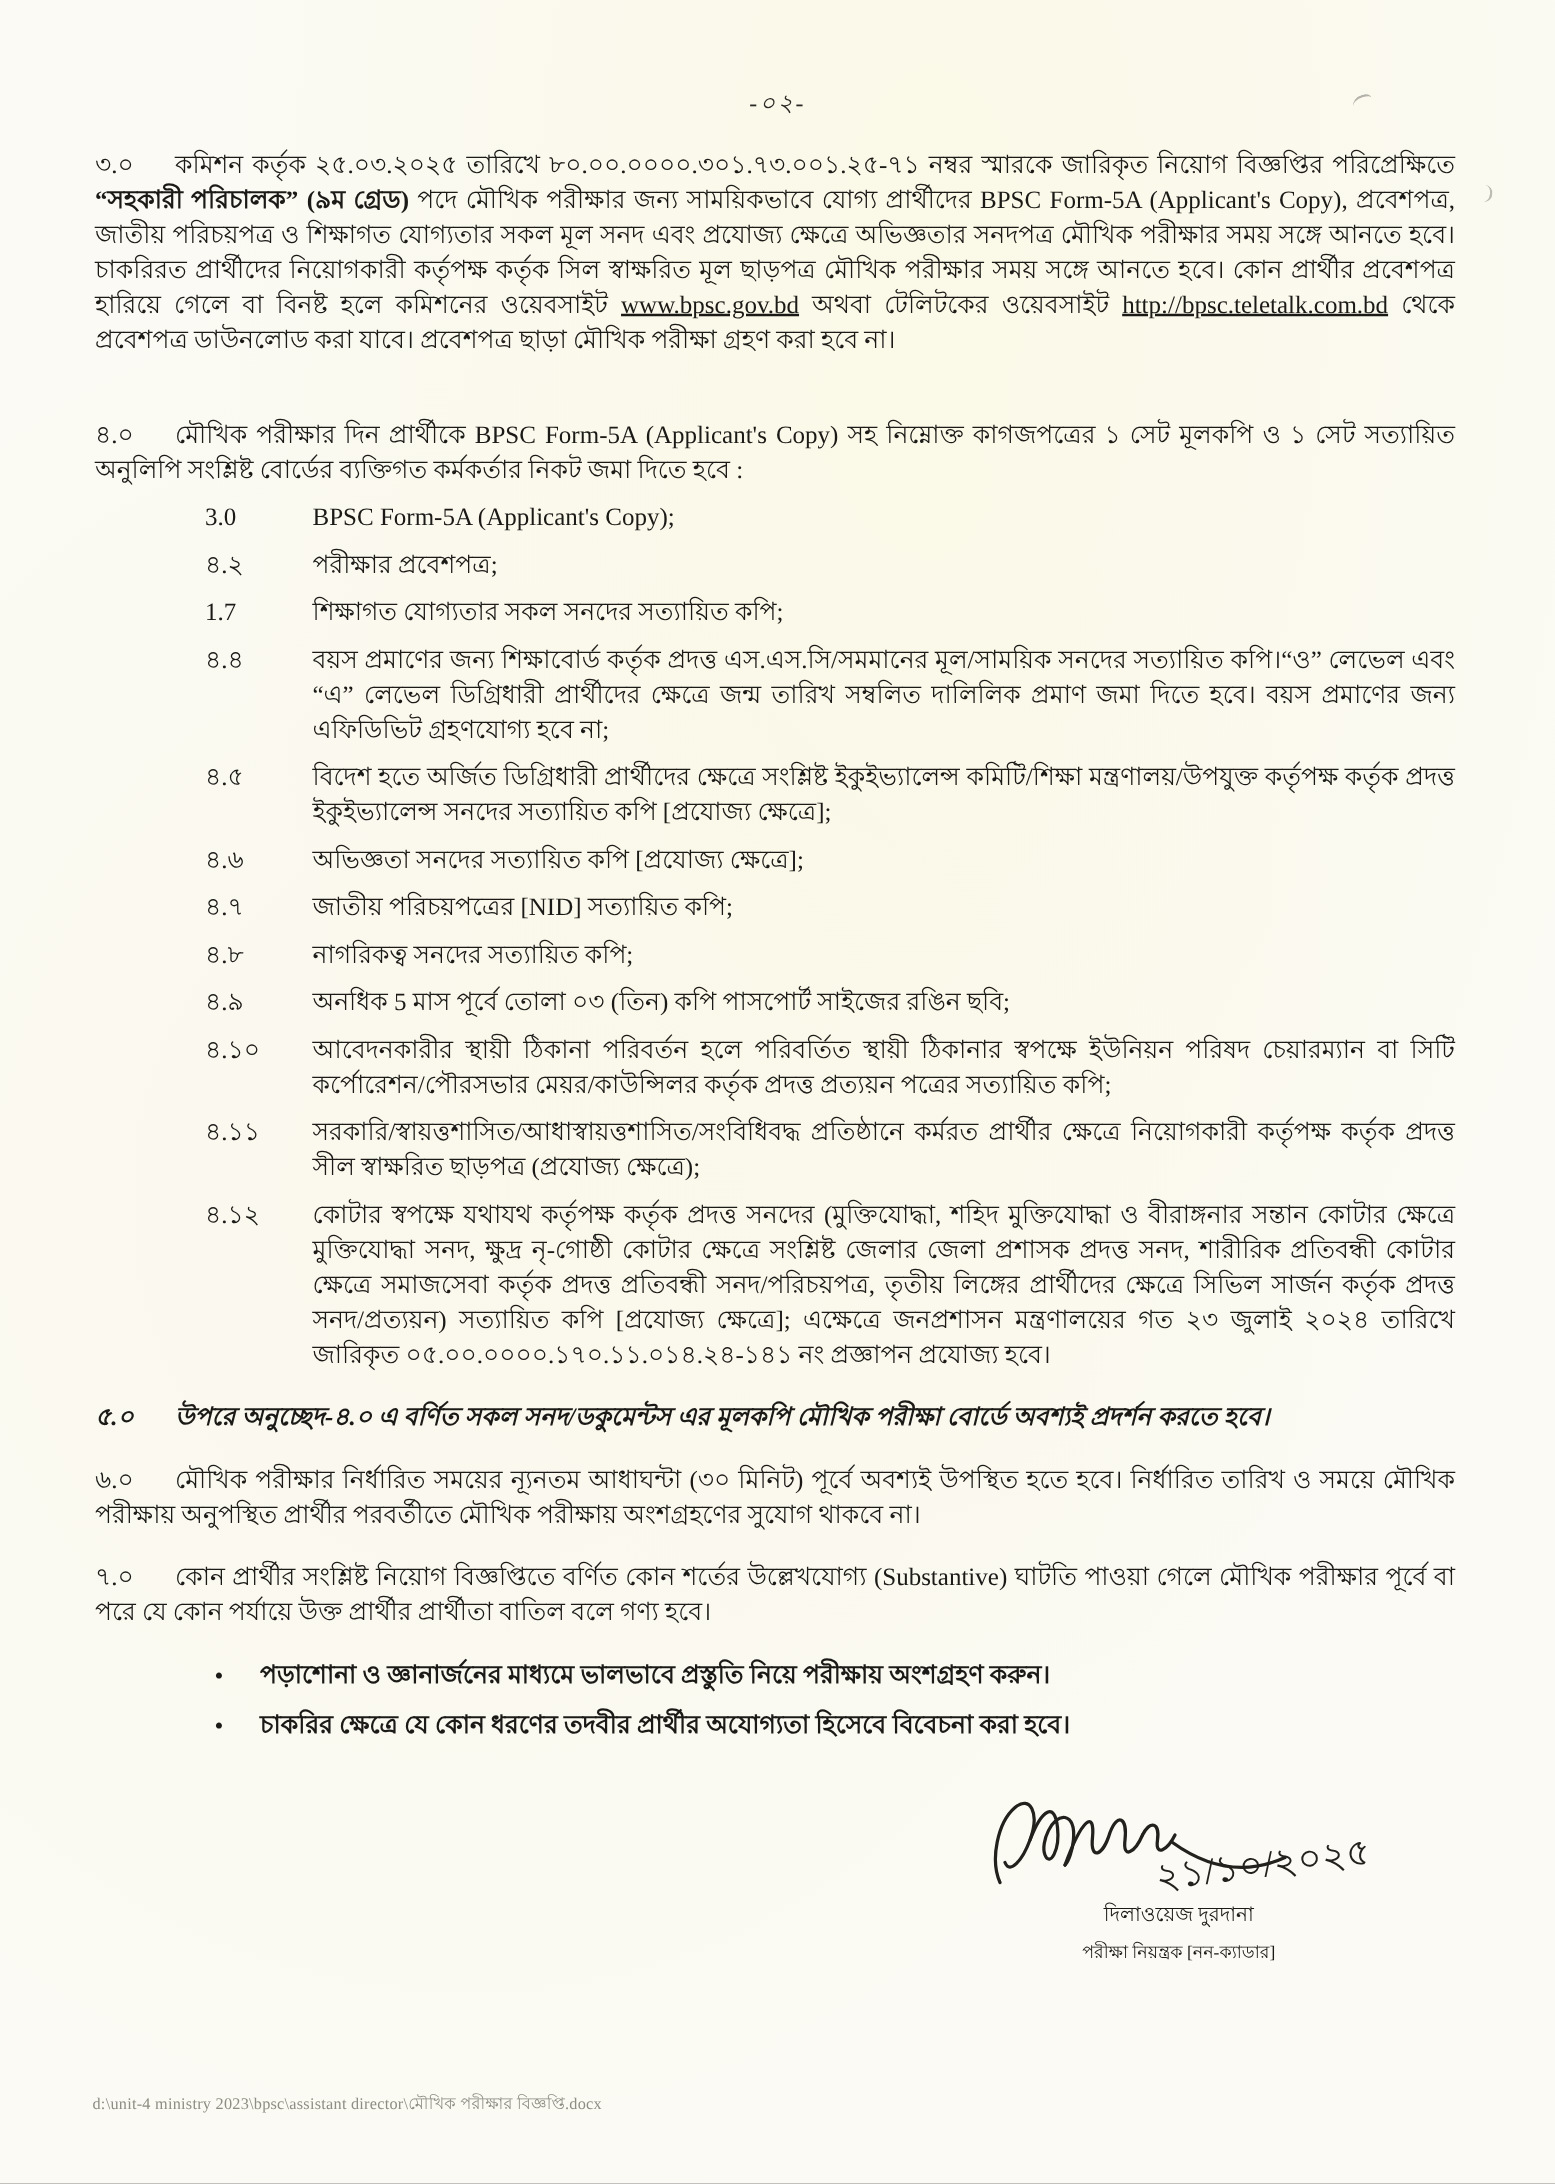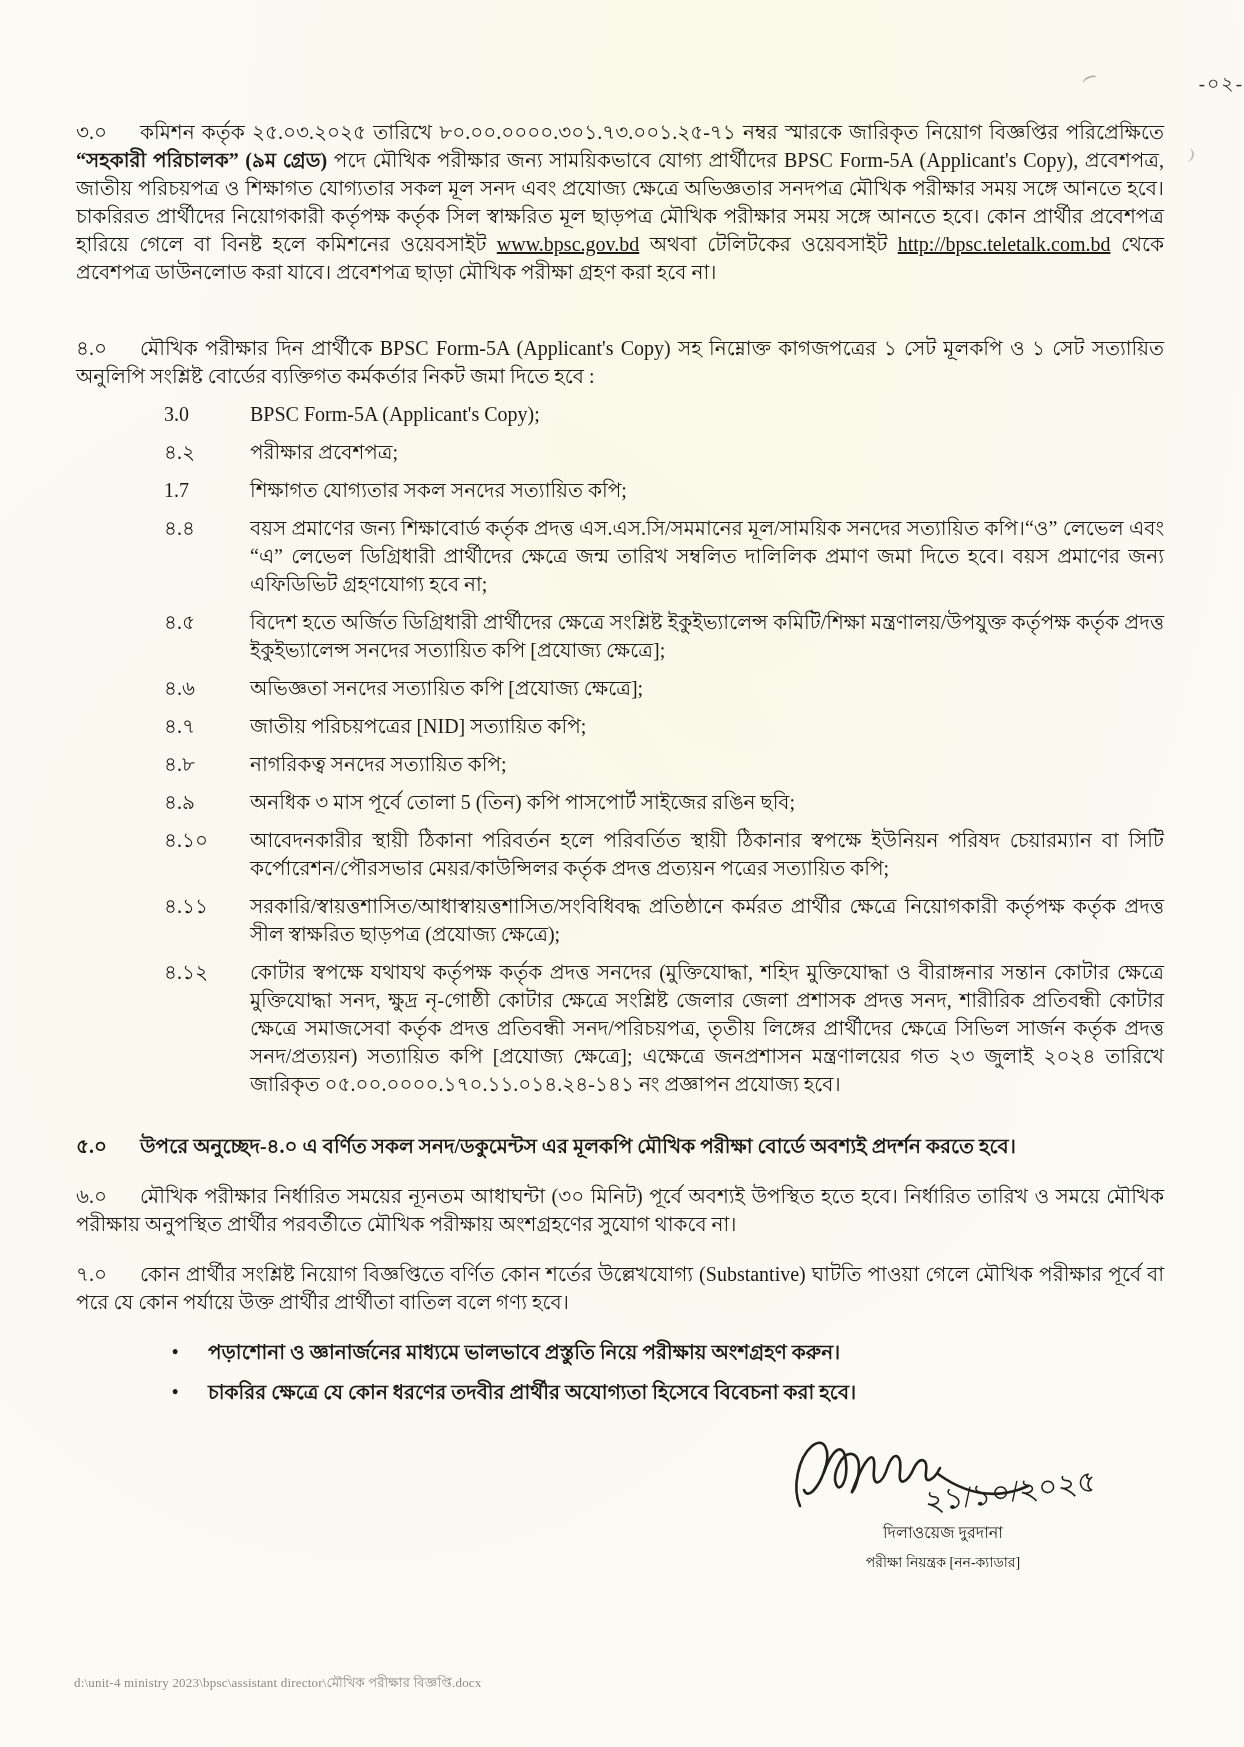--- a/index.html
+++ b/index.html
@@ -11,30 +11,30 @@
     background-image:
       radial-gradient(ellipse at 60% 12%, rgba(250,246,205,0.35), rgba(250,246,205,0) 55%),
       radial-gradient(ellipse at 30% 55%, rgba(248,244,215,0.25), rgba(248,244,215,0) 60%);
     color:#1b1a17;
     font-family:"Liberation Serif","DejaVu Serif",serif;
     font-size:20px;line-height:28px;
     overflow:hidden;
   }
   .content{position:absolute;top:118px;left:76px;right:80px;}
   .page-number{
-    position:absolute;top:70px;left:0;right:0;text-align:right;
-    font-size:19px;letter-spacing:2px;color:#2a2925;
+    position:absolute;top:70px;left:0;right:0;text-align:center;
+    font-size:19px;letter-spacing:2px;color:#2a2925;font-style:italic;
   }
   .para{text-align:justify;}
   .pnum{display:inline-block;min-width:64px;}
   .p4{margin-top:48px;}
   .sub{display:flex;margin:10px 0 0 88px;}
   .sub .snum{width:86px;flex:none;}
   .sub .sbody{flex:1;text-align:justify;}
-  .p5{margin-top:34px;}
+  .p5{margin-top:22px;font-style:italic;}
   .p6,.p7{margin-top:22px;}
   .b{font-weight:bold;}
   .u{text-decoration:underline;}
   .bullets{margin:22px 0 0 96px;}
   .bullet{display:flex;font-weight:bold;margin-top:12px;}
   .bullet .dot{width:36px;flex:none;font-size:18px;}
   .sig-block{position:absolute;top:1428px;right:96px;width:410px;text-align:center;}
   .sig-scribble{display:block;margin:0 auto -10px auto;}
   .sig-name{font-size:16px;line-height:30px;}
   .sig-title{font-size:14px;line-height:30px;}
@@ -96,21 +96,21 @@
     <div class="sub">
       <span class="snum">৪.৭</span>
       <span class="sbody">জাতীয় পরিচয়পত্রের [NID] সত্যায়িত কপি;</span>
     </div>
     <div class="sub">
       <span class="snum">৪.৮</span>
       <span class="sbody">নাগরিকত্ব সনদের সত্যায়িত কপি;</span>
     </div>
     <div class="sub">
       <span class="snum">৪.৯</span>
-      <span class="sbody">অনধিক ৩ মাস পূর্বে তোলা 5 (তিন) কপি পাসপোর্ট সাইজের রঙিন ছবি;</span>
+      <span class="sbody">অনধিক 5 মাস পূর্বে তোলা ০৩ (তিন) কপি পাসপোর্ট সাইজের রঙিন ছবি;</span>
     </div>
     <div class="sub">
       <span class="snum">৪.১০</span>
       <span class="sbody">আবেদনকারীর স্থায়ী ঠিকানা পরিবর্তন হলে পরিবর্তিত স্থায়ী ঠিকানার স্বপক্ষে ইউনিয়ন পরিষদ চেয়ারম্যান বা সিটি কর্পোরেশন/পৌরসভার মেয়র/কাউন্সিলর কর্তৃক প্রদত্ত প্রত্যয়ন পত্রের সত্যায়িত কপি;</span>
     </div>
     <div class="sub">
       <span class="snum">৪.১১</span>
       <span class="sbody">সরকারি/স্বায়ত্তশাসিত/আধাস্বায়ত্তশাসিত/সংবিধিবদ্ধ প্রতিষ্ঠানে কর্মরত প্রার্থীর ক্ষেত্রে নিয়োগকারী কর্তৃপক্ষ কর্তৃক প্রদত্ত সীল স্বাক্ষরিত ছাড়পত্র (প্রযোজ্য ক্ষেত্রে);</span>
     </div>
     <div class="sub">

